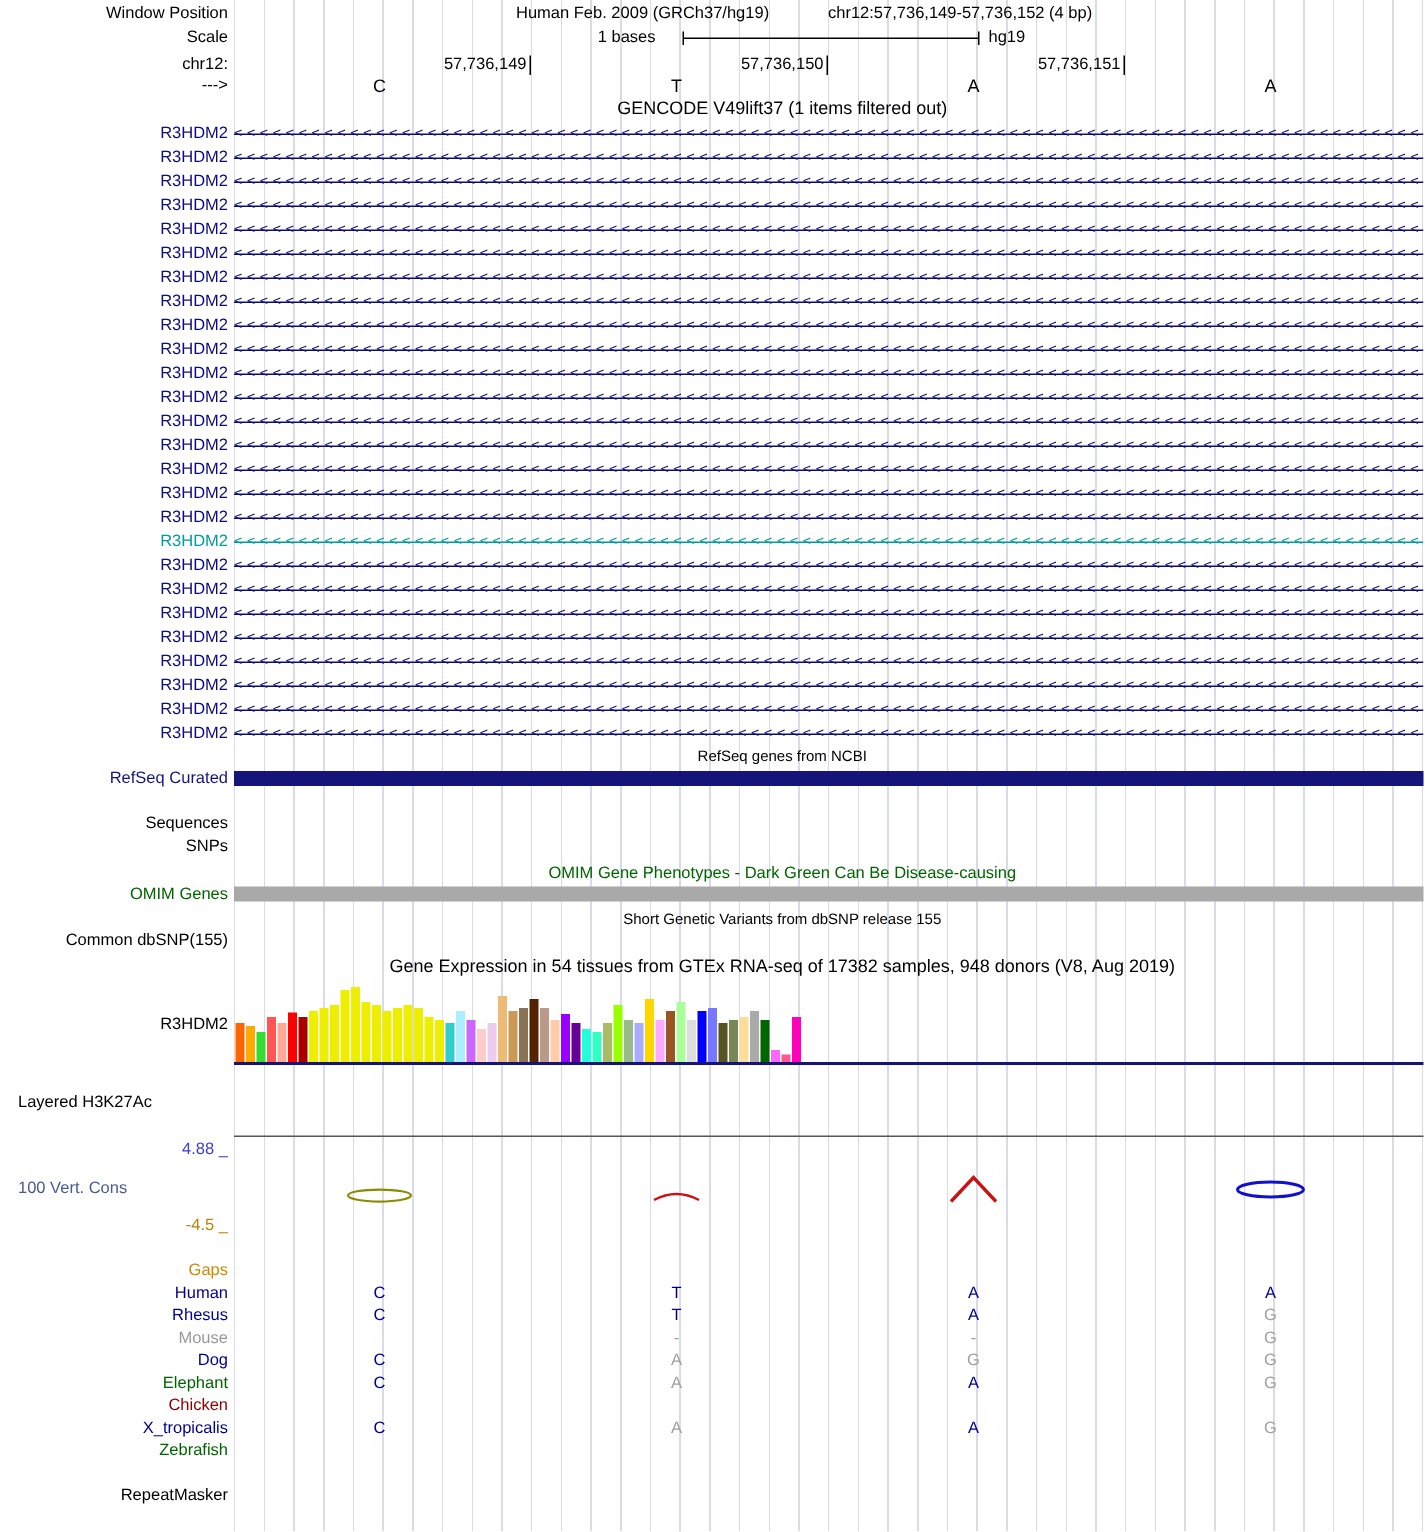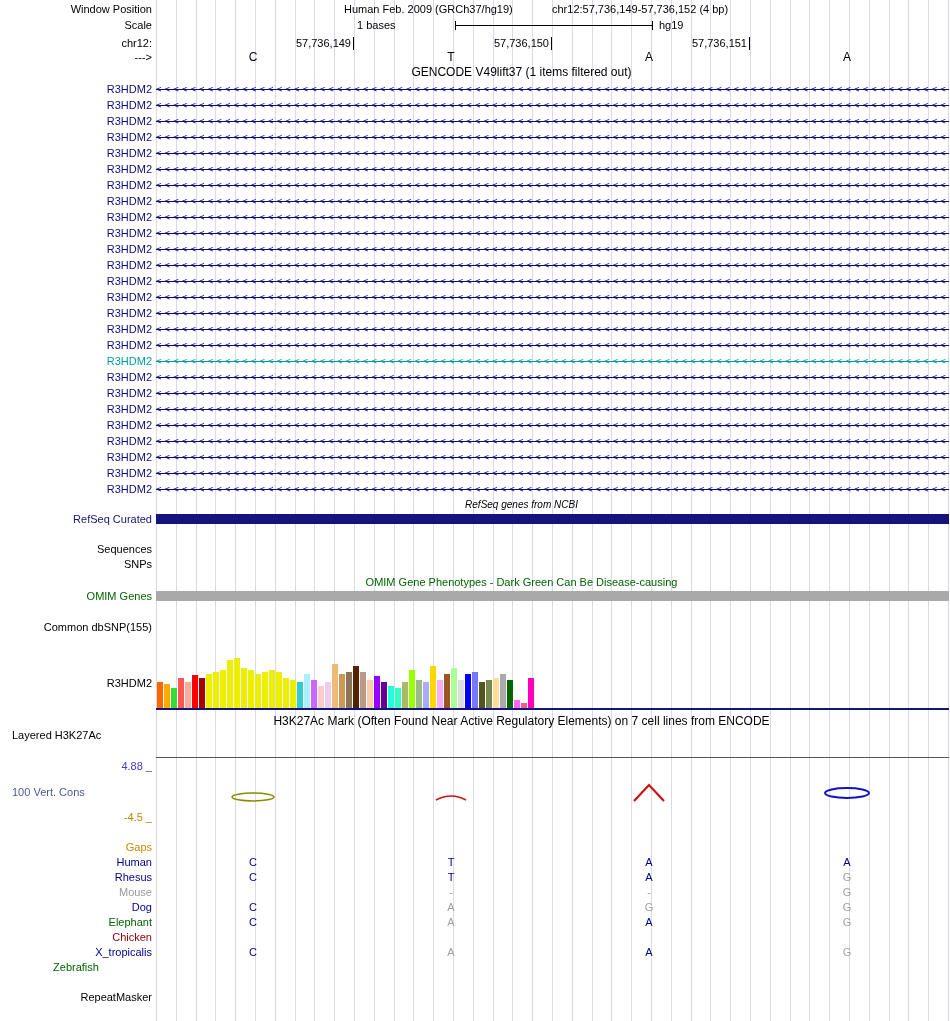--- a/index.html
+++ b/index.html
@@ -6,53 +6,54 @@
   html,body { background:#fff; }
   #browser {
     position:relative; width:950px; height:1021px; background:#fff;
     font-family:"Liberation Sans","DejaVu Sans",sans-serif;
     font-size:11px; color:#000; overflow:hidden;
   }
   .abs { position:absolute; line-height:13px; white-space:nowrap; }
   .lbl { position:absolute; left:0; width:152px; text-align:right; line-height:13px; white-space:nowrap; }
   .ctr { position:absolute; left:156px; width:731px; text-align:center; line-height:13px; white-space:nowrap; }
   .t12 { font-size:12px; }
-  .t10 { font-size:10px;font-style:italic; }
+  .t10 { font-size:10px; }
 </style>
 </head>
 <body>
 
 <div id="browser">
 
   <div id="gridlines" style="position: absolute; left: 156px; top: 0px; width: 793px; height: 1021px; background: repeating-linear-gradient(to right, rgb(217, 220, 232) 0px, rgb(217, 220, 232) 1px, transparent 1px, transparent 19.8px);"></div>
 
   <div class="lbl" style="top:3px">Window Position</div>
   <div class="abs" style="left:344px;top:3px">Human Feb. 2009 (GRCh37/hg19)</div>
   <div class="abs" style="left:552px;top:3px">chr12:57,736,149-57,736,152 (4 bp)</div>
 
   <div class="lbl" style="top:19px">Scale</div>
-  <div class="abs" style="left:357px;top:19px;width:80px;">1 bases</div>
+  <div class="abs" style="left:357px;top:19px;width:80px;text-align:right">1 bases</div>
   <div class="abs" style="left:455px;top:21px;width:198px;height:9px;border-left:1px solid #000;border-right:1px solid #000;">
     <div style="position:absolute;left:0;top:4px;width:100%;height:1px;background:#000;"></div>
   </div>
   <div class="abs" style="left:659px;top:19px">hg19</div>
 
   <div class="lbl" style="top:37px">chr12:</div>
   <div class="lbl" style="top:51px">---&gt;</div>
 
   <div class="ctr t12" style="top:66px">GENCODE V49lift37 (1 items filtered out)</div>
   <div class="ctr t10" style="top:498px">RefSeq genes from NCBI</div>
   <div class="lbl" style="top: 513px; color: rgb(20, 20, 122);">RefSeq Curated</div>
   <div class="lbl" style="top:543px">Sequences</div>
   <div class="lbl" style="top:558px">SNPs</div>
   <div class="ctr" style="top: 576px; color: rgb(0, 100, 0);">OMIM Gene Phenotypes - Dark Green Can Be Disease-causing</div>
   <div class="lbl" style="top: 590px; color: rgb(0, 100, 0);">OMIM Genes</div>
+  <div class="ctr t10" style="top:607px">Short Genetic Variants from dbSNP release 155</div>
   <div class="lbl" style="top:621px">Common dbSNP(155)</div>
+  <div class="ctr t12" style="top:638px">Gene Expression in 54 tissues from GTEx RNA-seq of 17382 samples, 948 donors (V8, Aug 2019)</div>
   <div class="lbl" style="top:677px">R3HDM2</div>
-  <div class="ctr t12" style="top:715px">H3K27Ac Mark (Often Found Near Active Regulatory Elements) on 7 cell lines from ENCODE</div>
   <div class="abs" style="left:12px;top:729px">Layered H3K27Ac</div>
   <div class="abs" style="left:156px;top:757px;width:793px;height:1px;background:#555;"></div>
   <div class="lbl" style="top: 760px; color: rgb(64, 64, 200);">4.88 _</div>
   <div class="abs" style="left: 12px; top: 786px; color: rgb(74, 90, 144);">100 Vert. Cons</div>
   <div class="lbl" style="top: 811px; color: rgb(184, 134, 11);">-4.5 _</div>
   <svg id="phylop-svg" style="position:absolute;left:156px;top:780px" width="793" height="34">
       <ellipse cx="97" cy="17" rx="21" ry="4" fill="none" stroke="#8B8B00" stroke-width="1.5"></ellipse>
       <path d="M 280 20 Q 295 12 310 20" fill="none" stroke="#CC1111" stroke-width="1.5"></path>
       <path d="M 478 21 L 493 5 L 508 21" fill="none" stroke="#CC1111" stroke-width="2.2"></path>
       <ellipse cx="691" cy="13" rx="22" ry="5" fill="none" stroke="#1111CC" stroke-width="2"></ellipse>
@@ -280,14 +281,14 @@
     <div style="position: absolute; line-height: 13px; white-space: nowrap; left: 241px; top: 916px; width: 24px; text-align: center; color: rgb(0, 0, 139);">C</div>
     <div style="position: absolute; line-height: 13px; white-space: nowrap; left: 439px; top: 916px; width: 24px; text-align: center; color: rgb(160, 160, 160);">A</div>
     <div style="position: absolute; line-height: 13px; white-space: nowrap; left: 637px; top: 916px; width: 24px; text-align: center; color: rgb(0, 0, 139);">A</div>
     <div style="position: absolute; line-height: 13px; white-space: nowrap; left: 835px; top: 916px; width: 24px; text-align: center; color: rgb(160, 160, 160);">G</div>
     <div style="position: absolute; line-height: 13px; white-space: nowrap; left: 0px; top: 931px; width: 152px; text-align: right; color: rgb(139, 0, 0);">Chicken</div>
     <div style="position: absolute; line-height: 13px; white-space: nowrap; left: 0px; top: 946px; width: 152px; text-align: right; color: rgb(0, 0, 139);">X_tropicalis</div>
     <div style="position: absolute; line-height: 13px; white-space: nowrap; left: 241px; top: 946px; width: 24px; text-align: center; color: rgb(0, 0, 139);">C</div>
     <div style="position: absolute; line-height: 13px; white-space: nowrap; left: 439px; top: 946px; width: 24px; text-align: center; color: rgb(160, 160, 160);">A</div>
     <div style="position: absolute; line-height: 13px; white-space: nowrap; left: 637px; top: 946px; width: 24px; text-align: center; color: rgb(0, 0, 139);">A</div>
     <div style="position: absolute; line-height: 13px; white-space: nowrap; left: 835px; top: 946px; width: 24px; text-align: center; color: rgb(160, 160, 160);">G</div>
-    <div style="position: absolute; line-height: 13px; white-space: nowrap; left: 0px; top: 961px; width: 152px; text-align: center; color: rgb(0, 100, 0);">Zebrafish</div>
+    <div style="position: absolute; line-height: 13px; white-space: nowrap; left: 0px; top: 961px; width: 152px; text-align: right; color: rgb(0, 100, 0);">Zebrafish</div>
   </div>
 
 </body></html>

